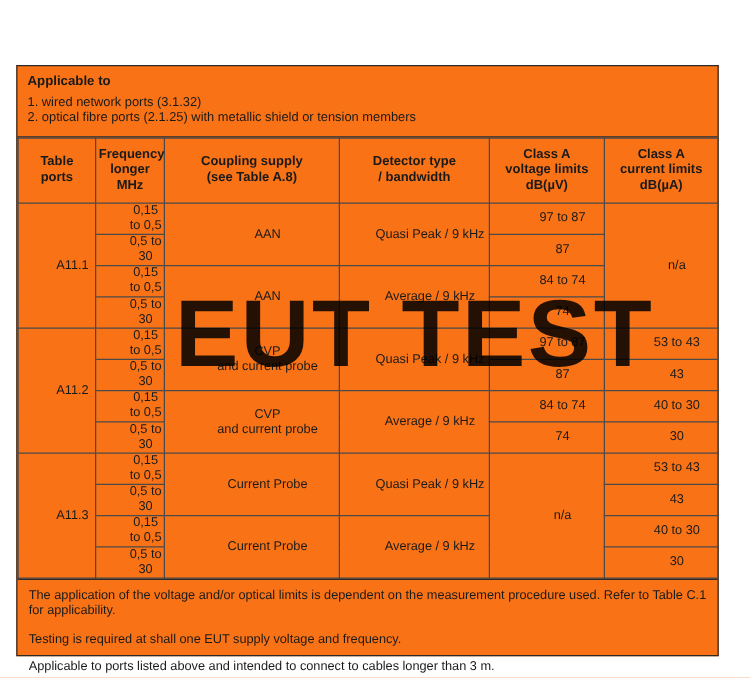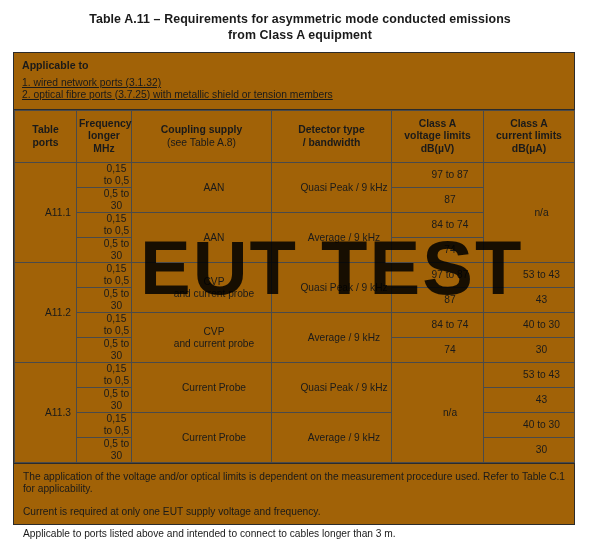--- a/index.html
+++ b/index.html
@@ -35,40 +35,39 @@
 
   
   .table-frame {
     position: absolute;
     left: 13px;
     top: 52px;
     width: 562px;
     height: 473px;
     border: 1.4px solid #2b2b2b;
     box-sizing: border-box;
-    background: #a16207;
+    background: #f97316;
   }
 
   
   .applicable {
     padding: 6px 8px 5px 8px;
     border-bottom: 1.2px solid #2b2b2b;
     box-sizing: border-box;
     height: 57px;
   }
   .applicable-title {
     font-weight: bold;
     font-size: 10.6px;
     line-height: 13px;
     margin-bottom: 5px;
   }
   .applicable-list {
     font-size: 10.3px;
     line-height: 11.6px;
-    text-decoration: underline;
   }
   .applicable-list div { white-space: nowrap; }
 
   
   table.grid {
     width: 100%;
     border-collapse: collapse;
     table-layout: fixed;
     font-size: 10.2px;
   }
@@ -130,32 +129,28 @@
     pointer-events: none;
     white-space: nowrap;
     user-select: none;
   }
 </style>
 </head>
 <body>
 
 <div class="page">
 
-  <div class="title-block">
-    <span class="title-line">Table A.11 – Requirements for asymmetric mode conducted emissions</span>
-    <span class="title-line">from Class A equipment</span>
-  </div>
 
   <div class="table-frame">
 
     <div class="applicable">
       <div class="applicable-title">Applicable to</div>
       <div class="applicable-list">
         <div>1. wired network ports (3.1.32)</div>
-        <div>2. optical fibre ports (3.7.25) with metallic shield or tension members</div>
+        <div>2. optical fibre ports (2.1.25) with metallic shield or tension members</div>
       </div>
     </div>
 
     <table class="grid">
       <colgroup>
         <col class="col-clause">
           <col class="col-freq">
           <col class="col-coupling">
         <col class="col-detector">
           <col class="col-voltage">
@@ -167,21 +162,21 @@
             <div>Table</div>
             <div>ports</div>
           </th>
           <th>
             <div>Frequency</div>
             <div>longer</div>
             <div>MHz</div>
           </th>
           <th>
             <div>Coupling supply</div>
-            <div style="font-weight:normal">(see Table A.8)</div>
+            <div style="font-weight:bold">(see Table A.8)</div>
           </th>
           <th>
             <div>Detector type</div>
             <div>/ bandwidth</div>
           </th>
           <th>
             <div>Class A</div>
             <div>voltage limits</div>
             <div>dB(µV)</div>
           </th>
@@ -270,21 +265,21 @@
         <tr>
           <td>0,5 to 30</td>
           <td>30</td>
         </tr>
 
       </tbody>
     </table>
 
     <div class="notes">
       <p>The application of the voltage and/or optical limits is dependent on the measurement procedure used. Refer to Table C.1 for applicability.</p>
-      <p>Current is required at only one EUT supply voltage and frequency.</p>
+      <p>Testing is required at shall one EUT supply voltage and frequency.</p>
       <p>Applicable to ports listed above and intended to connect to cables longer than 3 m.</p>
     </div>
 
   </div>
 
   <div class="watermark">EUT TEST</div>
 
 </div>
 
 </body></html>

